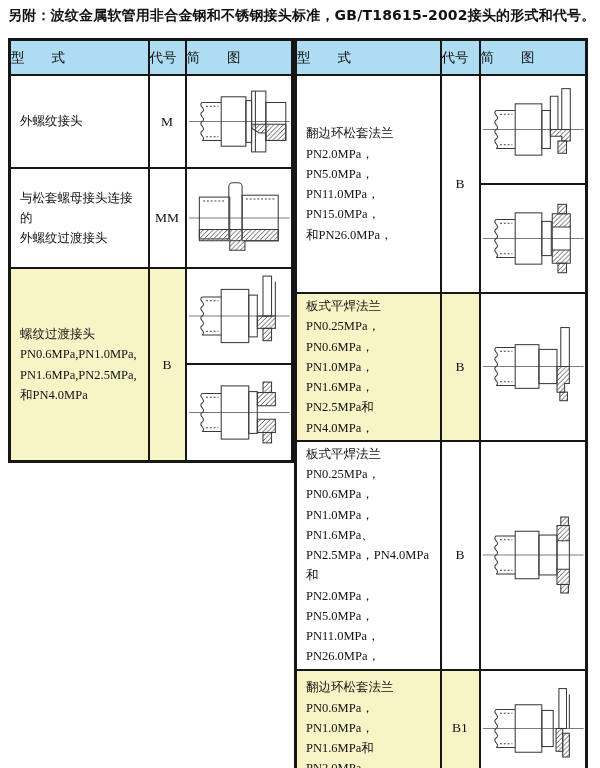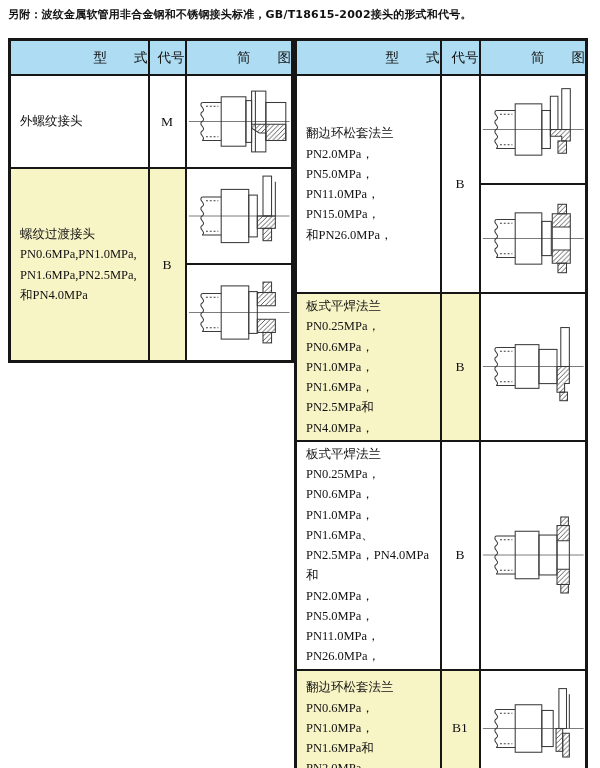--- a/index.html
+++ b/index.html
@@ -11,28 +11,28 @@
   }
   html,body{margin:0;padding:0;}
   body{
     width:600px;height:768px;position:relative;overflow:hidden;
     background:var(--pg);color:#111;
     font-family:"Liberation Serif","DejaVu Serif",serif;
   }
   .title{
     position:absolute;left:8px;top:7px;width:588px;
     font-family:"DejaVu Sans","Liberation Sans",sans-serif;
-    font-size:11px;font-weight:700;letter-spacing:.2px;
+    font-size:14px;font-weight:700;letter-spacing:.2px;
   }
   .tables{position:absolute;left:8px;top:38px;display:flex;align-items:flex-start;}
   table.jt{border-collapse:collapse;table-layout:fixed;border:3px solid var(--bd);}
   .jt td,.jt th{border:2px solid var(--bd);padding:0;vertical-align:middle;overflow:hidden;}
   .jt th{
     background:var(--header-bg);font-weight:400;font-size:13.5px;
-    text-align:right;height:33px;
+    text-align:left;height:33px;
   }
   td.type{text-align:left;background:#fff;}
   td.type .tx{
     white-space:pre-line;font-size:12.5px;line-height:1.62;
     padding:2px 4px 2px 9px;
   }
   td.code{text-align:center;font-size:13.5px;background:#fff;}
   td.hl{background:var(--hl);}
   td.dcell{padding:0;background:#fff;}
   .dwrap{display:flex;flex-direction:column;width:100%;}
@@ -89,20 +89,44 @@
                     <rect x="68" y="13" width="15" height="64"></rect>
                     <line x1="72" y1="13" x2="72" y2="77"></line>
                     <rect x="83" y="25" width="21" height="40"></rect>
                     <path d="M68,48 H104 V65 H83 V57 H76 L68,52 Z" fill="url(#hx)"></path>
                   </g>
                 </svg>
               </div>
             </div>
           </td>
     </tr>
+    <tr style="height:100px">
+      <td class="type">
+            <div class="tx">与松套螺母接头连接的
+外螺纹过渡接头</div>
+          </td>
+      <td class="code">MM</td>
+      <td class="dcell">
+            <div class="dwrap">
+              <div class="diag" style="height:98px">
+                <svg viewBox="0 0 110 90" preserveAspectRatio="xMidYMid meet">
+                  <g stroke="#3a3a3a" fill="none" stroke-width="1.1">
+                    <line x1="2" y1="45" x2="108" y2="45" stroke-width="0.7"></line>
+                    <rect x="13" y="23" width="32" height="44"></rect>
+                    <rect x="58" y="21" width="38" height="48"></rect>
+                    <rect x="44" y="8" width="14" height="61" rx="4"></rect>
+                    <line x1="17" y1="27" x2="41" y2="27" stroke-dasharray="2,2"></line>
+                    <line x1="62" y1="25" x2="92" y2="25" stroke-dasharray="2,2"></line>
+                    <path d="M13,57 H96 V69 H61 V79 H45 V69 H13 Z" fill="url(#hx)"></path>
+                  </g>
+                </svg>
+              </div>
+            </div>
+          </td>
+    </tr>
     <tr style="height:193px">
       <td class="type hl">
             <div class="tx">螺纹过渡接头
 PN0.6MPa,PN1.0MPa,
 PN1.6MPa,PN2.5MPa,
 和PN4.0MPa</div>
           </td>
       <td class="code hl">B</td>
       <td class="dcell">
         <div class="dwrap">

